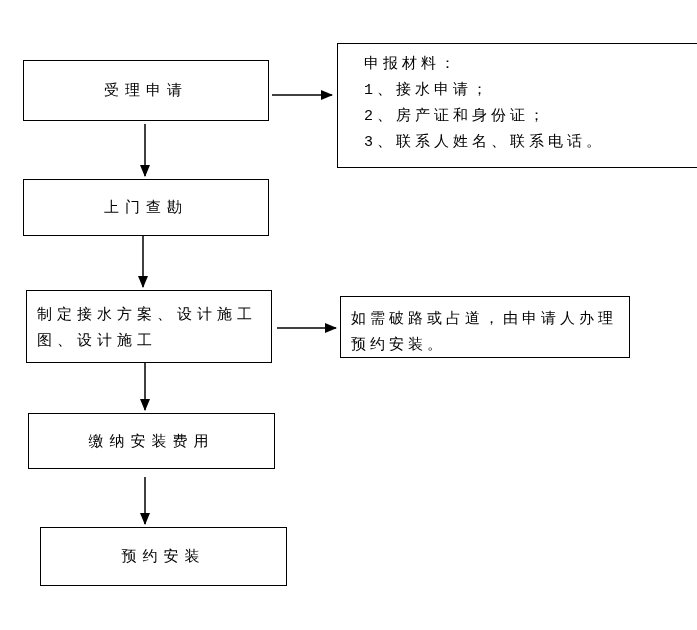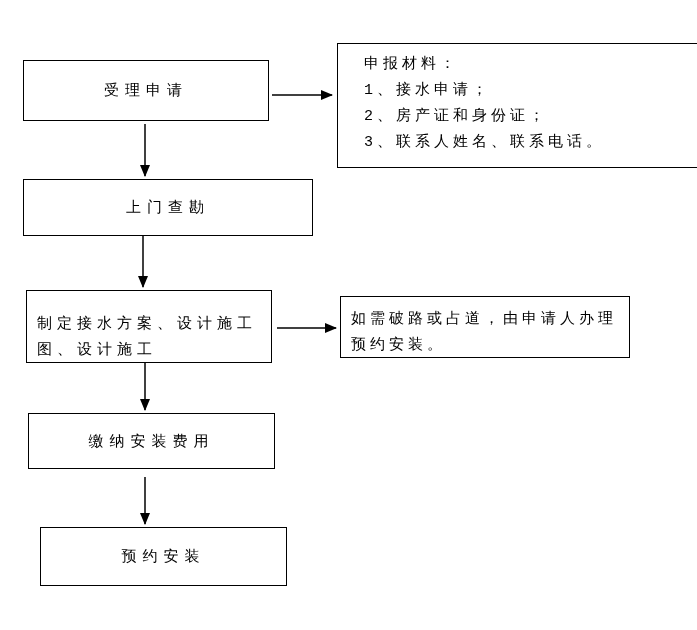--- a/index.html
+++ b/index.html
@@ -28,24 +28,24 @@
     color: #000000;
   }
   .step-center {
     display: flex;
     align-items: center;
     justify-content: center;
     text-align: center;
     letter-spacing: 6px;
   }
   .pos-step1 { left: 23px;  top: 60px;  width: 246px; height: 61px; }
-  .pos-step2 { left: 23px;  top: 179px; width: 290px; height: 57px; }
+  .pos-step2 { left: 23px;  top: 179px; width: 246px; height: 57px; }
   .pos-step3 {
     left: 26px;  top: 290px; width: 246px; height: 73px;
-    display: flex; flex-direction: column; justify-content: flex-end;
+    display: flex; flex-direction: column; justify-content: center;
     padding: 0 8px 0 10px;
     letter-spacing: 5px; line-height: 26px;
   }
   .pos-step4 { left: 28px;  top: 413px; width: 247px; height: 56px; }
   .pos-step5 { left: 28px;  top: 527px; width: 247px; height: 59px; margin-left: 12px; }
   .pos-noteA {
     left: 337px; top: 43px;  width: 372px; height: 125px;
     padding: 8px 8px 0 26px;
     letter-spacing: 4px; line-height: 26px; font-family: Liberation Mono, monospace;
   }

